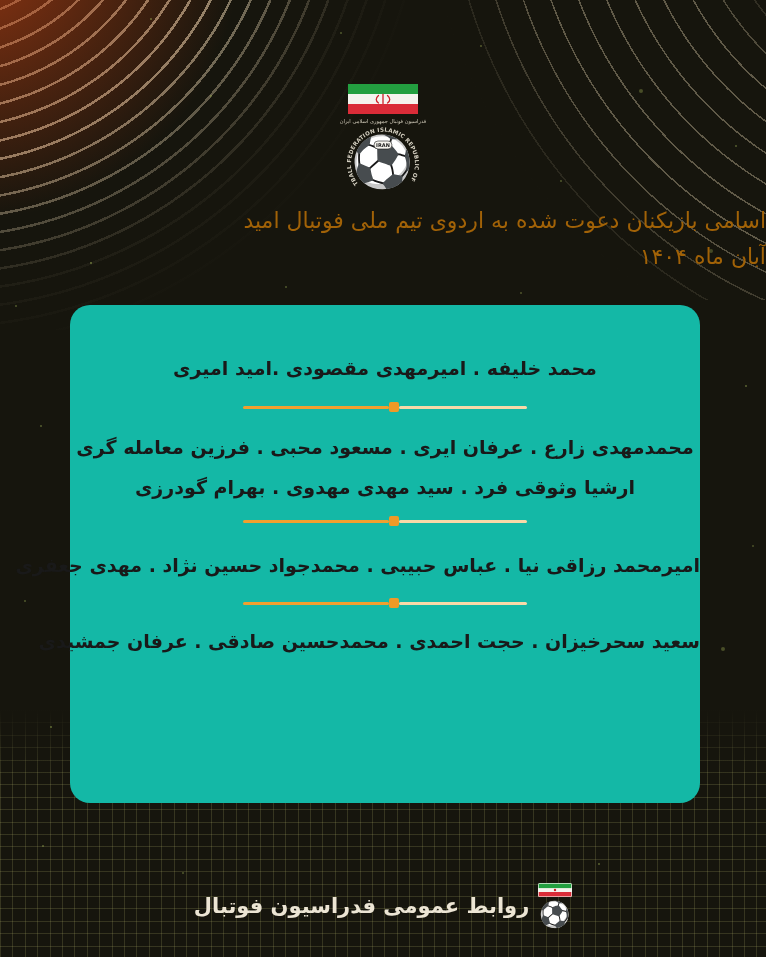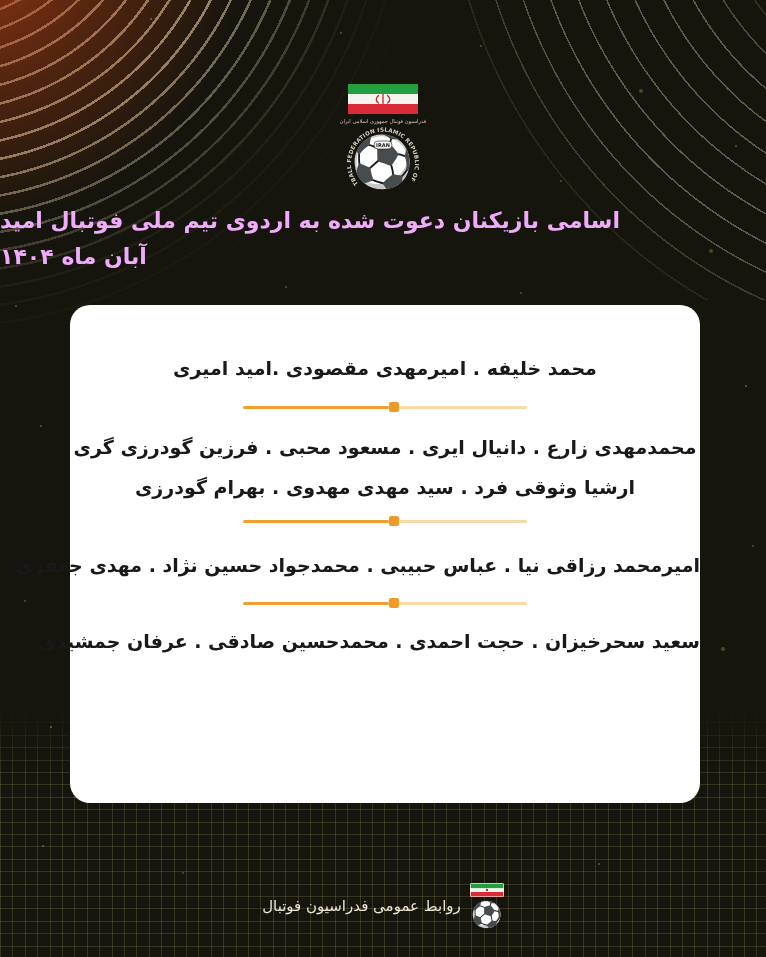--- a/index.html
+++ b/index.html
@@ -71,28 +71,28 @@
       42px 845px 0 0 rgba(160,175,85,.5),  182px 872px 0 0 rgba(140,155,75,.5),
       598px 863px 0 0 rgba(160,175,85,.5), 678px 792px 0 0 rgba(140,155,75,.5);
   }
 
   
   .logo{ position:absolute; top:84px; left:50%; transform:translateX(-50%); }
 
   
   .title{
     position:absolute; top:203px; left:0; right:0;
-    text-align:left; direction:rtl;
-    color:#f0abfc; font-weight:bold; font-size:22px; line-height:36px;
+    text-align:right; direction:rtl;
+    color:#a16207; font-weight:normal; font-size:22px; line-height:36px;
   }
 
   
   .card{
     position:absolute; left:70px; top:305px; width:630px; height:498px;
-    background:#ffffff; border-radius:20px; z-index:5;
+    background:#14b8a6; border-radius:20px; z-index:5;
     text-align:center; direction:rtl;
   }
   .name-line{
     font-size:19px; font-weight:bold; color:#191919;
     line-height:40px; white-space:nowrap;
   }
   .mt-g1{ margin-top:43px; }
   .mt-d1{ margin-top:14px; }
   .mt-g2{ margin-top:15px; }
   .mt-d2{ margin-top:9px; }
@@ -108,21 +108,21 @@
   .seg-dot{ width:10px; height:10px; background:#ef9a27; border-radius:2px; }
   .seg-light{ width:128px; height:3px; background:#f8d9a8; border-radius:2px; }
 
   
   .footer{
     position:absolute; top:882px; left:0; right:0; height:48px;
     display:flex; align-items:center; justify-content:center; gap:9px;
     direction:rtl; z-index:6;
   }
   .footer-text{
-    color:#ece5d4; font-weight:normal; font-size:15px;
+    color:#ece5d4; font-weight:bold; font-size:21px;
   }
 </style>
 </head>
 <body>
 
 <div class="poster">
 
   <div class="arcs-tl"></div>
   <div class="arcs-tr"></div>
   <div class="glow-tl"></div>
@@ -164,21 +164,21 @@
 
     <div class="name-line mt-g1">محمد خلیفه . امیرمهدی مقصودی .امید امیری</div>
 
     <div class="divider mt-d1">
       <span class="seg-solid"></span>
       <span class="seg-dot"></span>
       <span class="seg-light"></span>
     </div>
 
     <div class="mt-g2">
-      <div class="name-line">محمدمهدی زارع . دانیال ایری . مسعود محبی . فرزین گودرزی گری</div>
+      <div class="name-line">محمدمهدی زارع . عرفان ایری . مسعود محبی . فرزین معامله گری</div>
       <div class="name-line">ارشیا وثوقی فرد . سید مهدی مهدوی . بهرام گودرزی</div>
     </div>
 
     <div class="divider mt-d2">
       <span class="seg-solid"></span>
       <span class="seg-dot"></span>
       <span class="seg-light"></span>
     </div>
 
     <div class="mt-g3">

